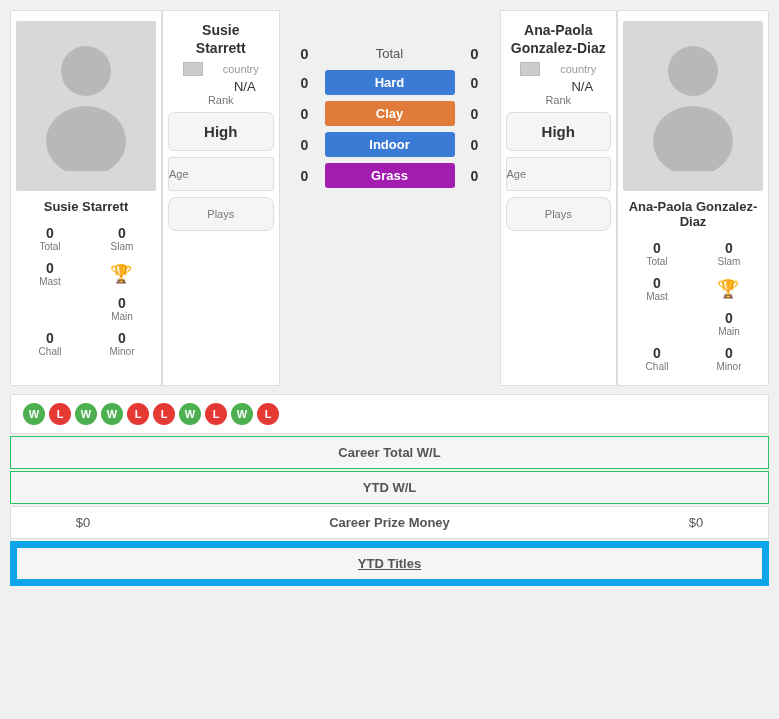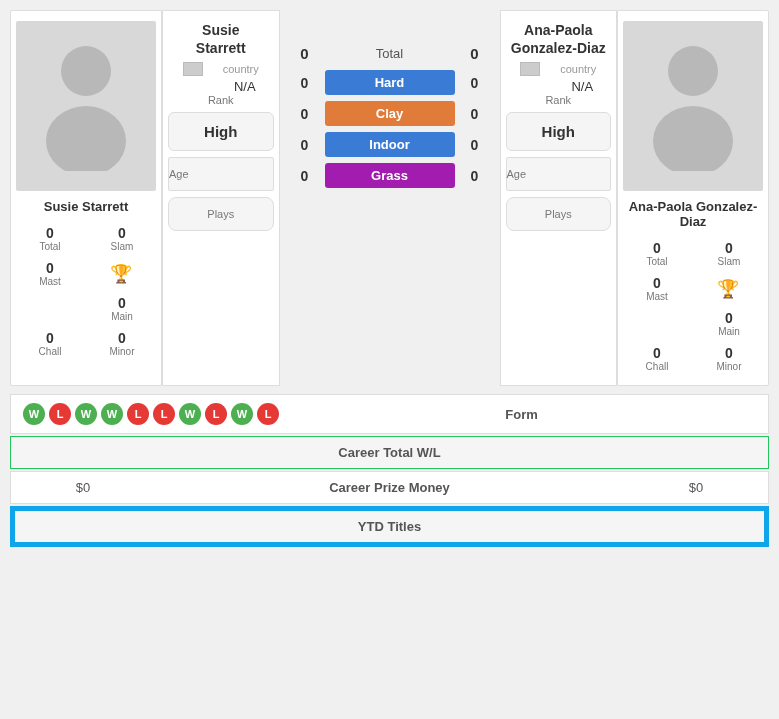--- a/index.html
+++ b/index.html
@@ -284,26 +284,27 @@
     }
     .prize-label {
       font-size: 13px;
       color: #555;
       font-weight: bold;
       flex: 1;
       text-align: center;
     }
     .ytd-row {
       background: #f5f5f5;
-      border: 5px solid #0ea5e9;
+      border: 7px solid #0ea5e9;
       padding: 8px 12px;
       text-align: center;
       font-size: 13px;
       color: #555;
       font-weight: bold;
+      text-decoration: underline;
     }
     .right-panel {
       background: #fff;
       border: 1px solid #ddd;
       width: 175px;
       display: flex;
       flex-direction: column;
       align-items: center;
       padding: 10px 5px;
       border-radius: 2px;
@@ -486,25 +487,25 @@
           <span class="badge badge-l">L</span>
           <span class="badge badge-w">W</span>
           <span class="badge badge-w">W</span>
           <span class="badge badge-l">L</span>
           <span class="badge badge-l">L</span>
           <span class="badge badge-w">W</span>
           <span class="badge badge-l">L</span>
           <span class="badge badge-w">W</span>
           <span class="badge badge-l">L</span>
         </div>
-      <span class="form-label">Form</span>
     </div>
 
     <div class="info-row">Career Total W/L</div>
 
+    <div class="info-row">YTD W/L</div>
 
     <div class="prize-row">
       <span class="prize-val">$0</span>
       <span class="prize-label">Career Prize Money</span>
       <span class="prize-val">$0</span>
     </div>
 
     <div class="ytd-row">YTD Titles</div>
   </div>
 </div>

